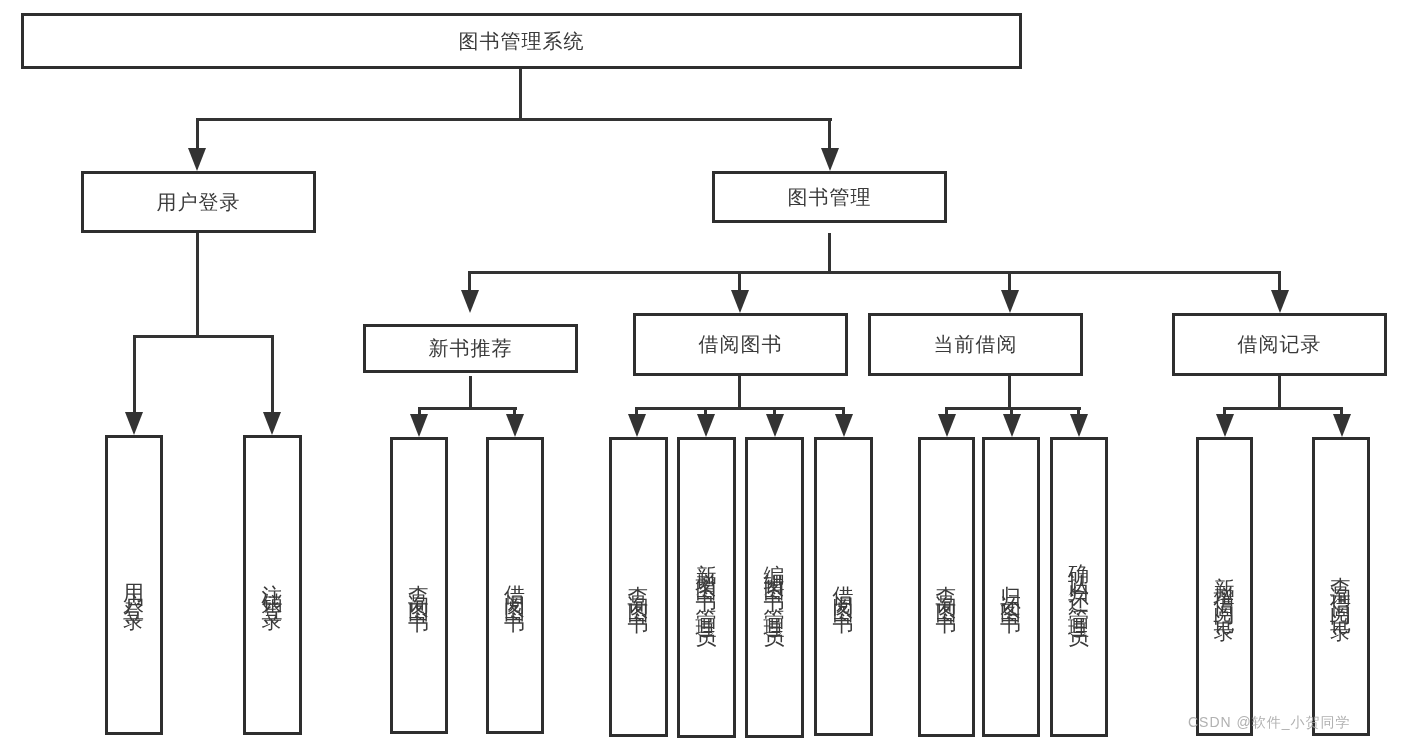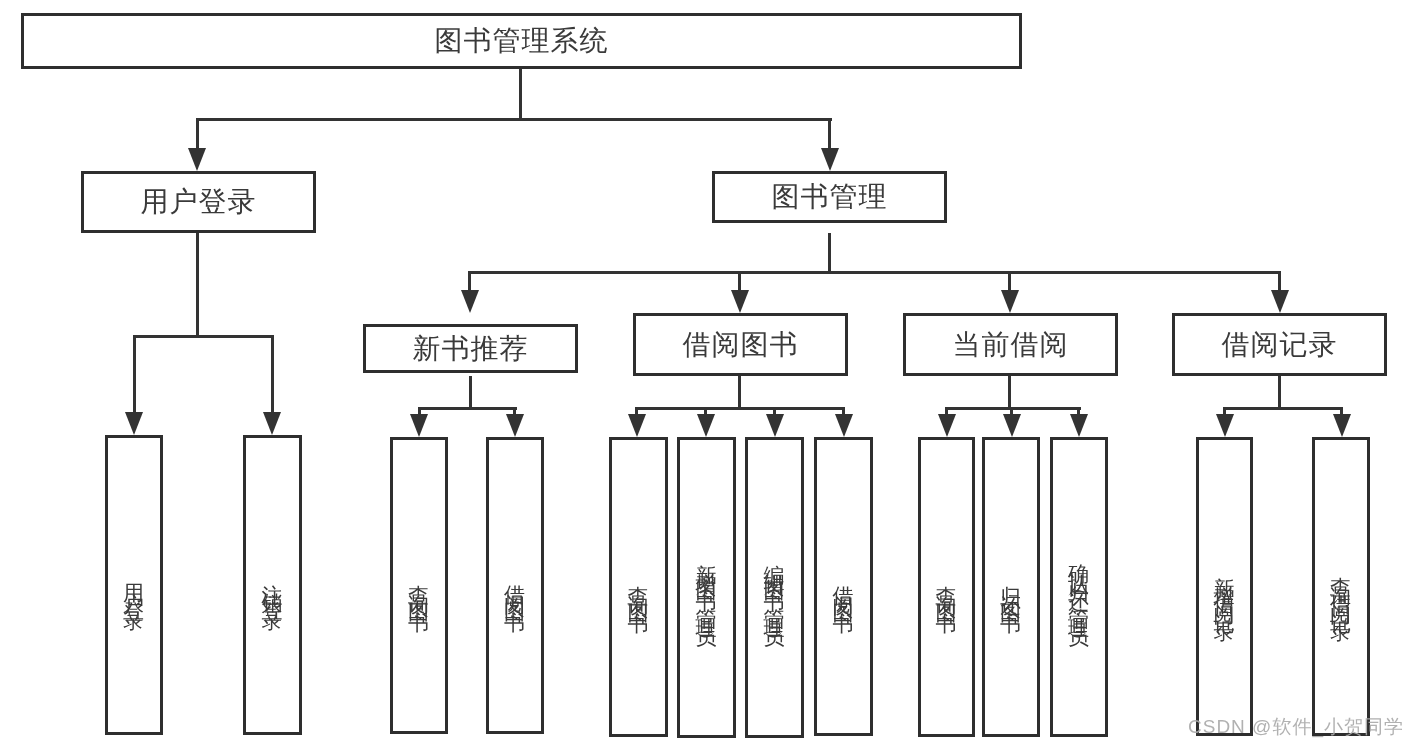--- a/index.html
+++ b/index.html
@@ -9,35 +9,35 @@
   html,body{margin:0;padding:0;background:var(--background);}
   #stage{
     position:relative; width:1405px; height:747px;
     background:var(--background); overflow:hidden;
     font-family:"Liberation Sans", sans-serif; color:var(--text);
   }
   .box{
     position:absolute; background:#fff; border:3px solid var(--border);
     box-sizing:border-box; display:flex; align-items:center; justify-content:center;
   }
-  .box-h{font-size:28px; letter-spacing:1px;}
+  .box-h{font-size:20px; letter-spacing:1px;}
   .box-v{font-size:21px;}
   .vtext{
     writing-mode:vertical-rl; text-orientation:mixed;
     letter-spacing:9px; line-height:1; display:block;
   }
   .vline{position:absolute; width:3px; background:var(--line);}
   .hline{position:absolute; height:3px; background:var(--line);}
   .arrowhead{
     position:absolute; width:0; height:0;
     border-left:9px solid transparent; border-right:9px solid transparent;
     border-top:23px solid var(--line);
   }
   .watermark{
-    position:absolute; left:1188px; top:714px; font-size:19px;
+    position:absolute; left:1188px; top:714px; font-size:14px;
     color:var(--watermark); white-space:nowrap; z-index:5; opacity:.9;
     letter-spacing:1px; pointer-events:none;
   }
 </style>
 </head>
 <body>
 
 <div id="stage">
 
   <div class="box box-h" style="left:21px;top:13px;width:1001px;height:56px;">
@@ -53,21 +53,21 @@
   </div>
 
   <div class="box box-h" style="left:363px;top:324px;width:215px;height:49px;">
     <span>新书推荐</span>
   </div>
 
   <div class="box box-h" style="left:633px;top:313px;width:215px;height:63px;">
     <span>借阅图书</span>
   </div>
 
-  <div class="box box-h" style="left:903px;top:313px;width:215px;height:63px;">
+  <div class="box box-h" style="left:868px;top:313px;width:215px;height:63px;">
     <span>当前借阅</span>
   </div>
 
   <div class="box box-h" style="left:1172px;top:313px;width:215px;height:63px;">
     <span>借阅记录</span>
   </div>
 
   <div class="box box-v" style="left:105px;top:435px;width:58px;height:300px;">
     <span class="vtext">用户登录</span>
   </div>

